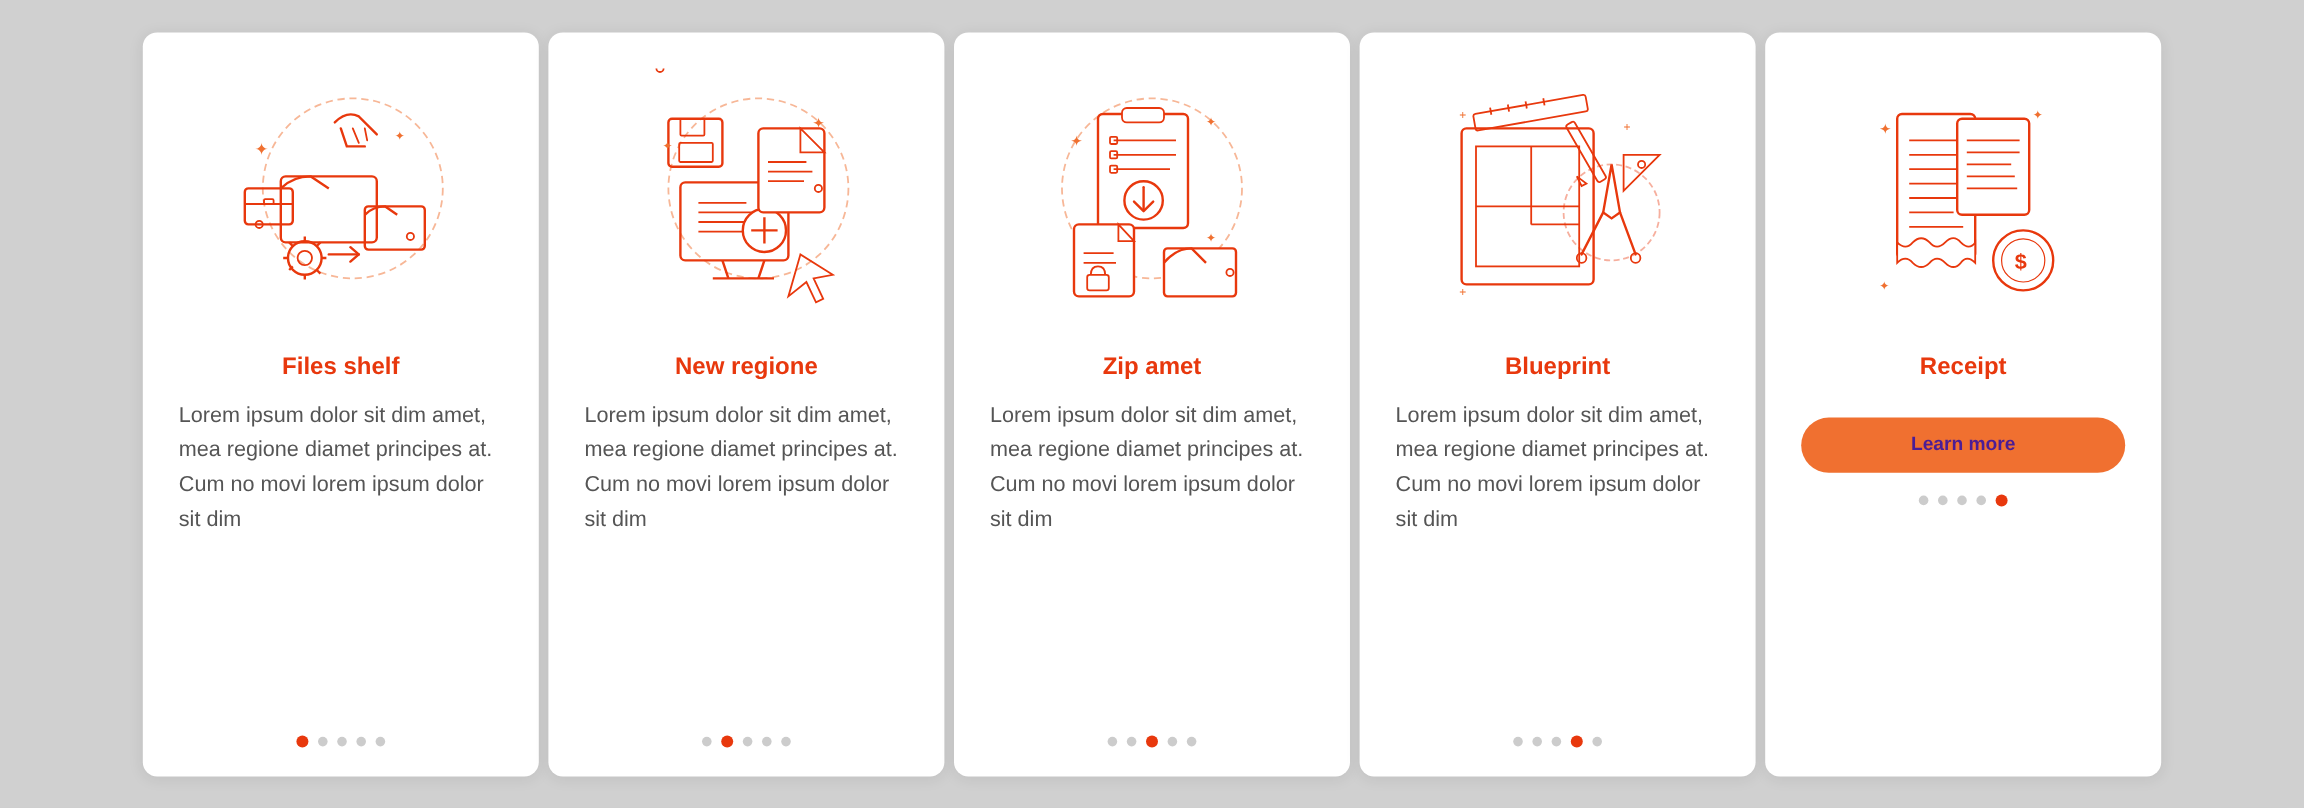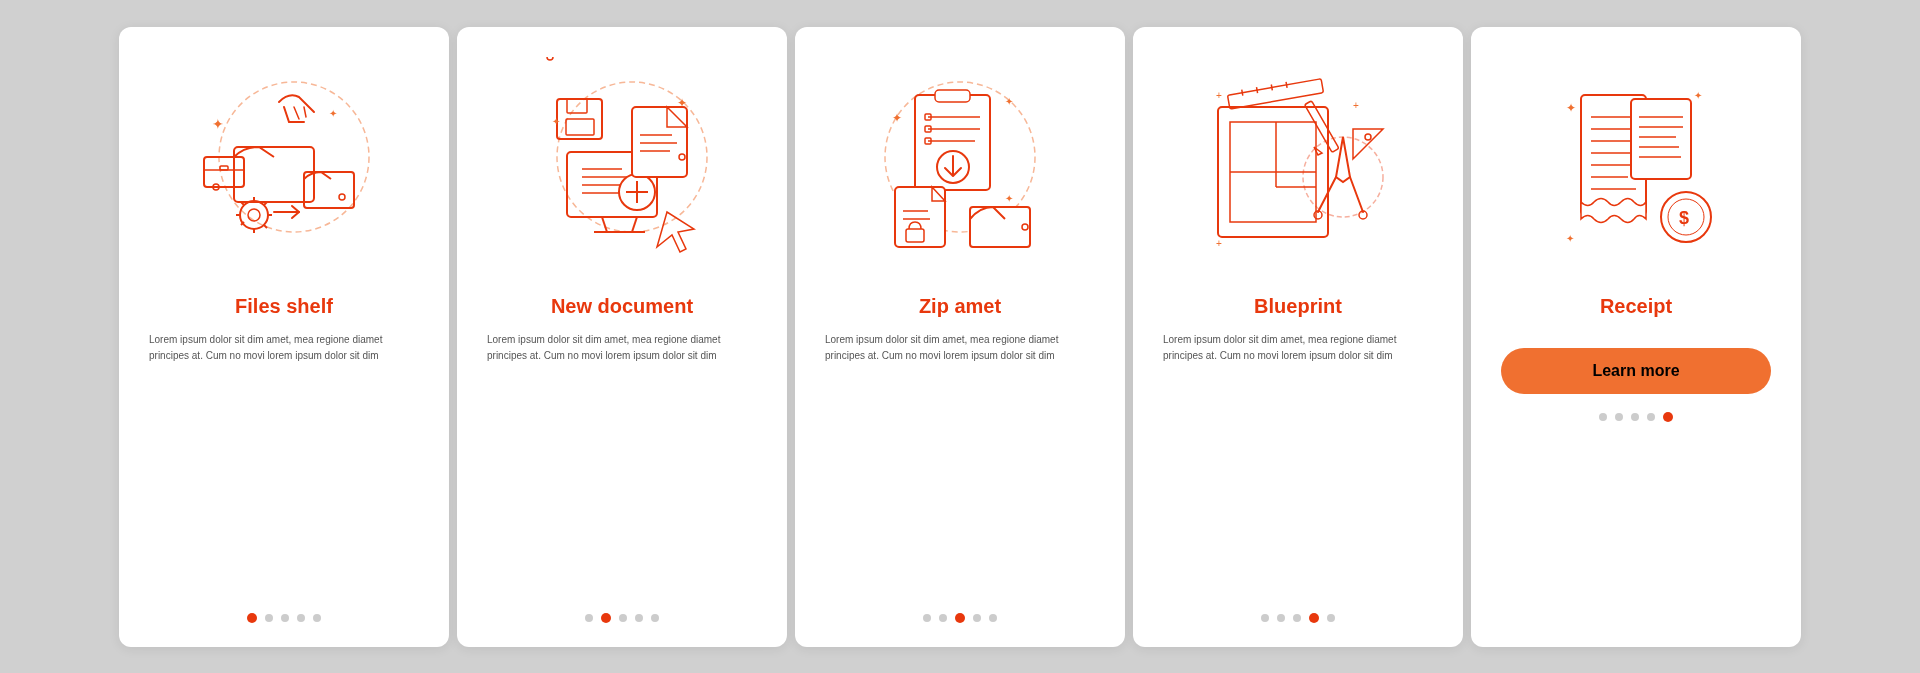--- a/index.html
+++ b/index.html
@@ -50,21 +50,21 @@
     .card-title {
       font-size: 20px;
       font-weight: 700;
       color: #e8380d;
       margin-top: 18px;
       margin-bottom: 14px;
       text-align: center;
     }
 
     .card-body {
-      font-size: 10px;
+      font-size: 18px;
       line-height: 1.6;
       color: #555555;
       text-align: left;
       flex: 1;
     }
 
     .card-dots {
       display: flex;
       gap: 8px;
       align-items: center;
@@ -79,21 +79,21 @@
     }
 
     .dot.active {
       background: #e8380d;
       width: 10px;
       height: 10px;
     }
 
     .learn-more-btn {
       background: #f07030;
-      color: #000000;
+      color: #4c1d95;
       border: none;
       border-radius: 30px;
       padding: 14px 40px;
       font-size: 16px;
       font-weight: 600;
       cursor: pointer;
       margin-top: 16px;
       width: 100%;
     }
 
@@ -188,21 +188,21 @@
         <rect x="54" y="62" width="28" height="16" rx="1" stroke="#e8380d" stroke-width="1.5" fill="none"></rect>
 
         <path d="M155 155 L145 190 L160 178 L168 195 L174 192 L166 175 L182 172 Z" stroke="#e8380d" stroke-width="1.5" fill="none"></path>
 
         <text x="40" y="68" font-size="10" fill="#f07030">✦</text>
         <text x="165" y="50" font-size="12" fill="#f07030">✦</text>
         <circle cx="170" cy="100" r="3" fill="none" stroke="#e8380d" stroke-width="1.5"></circle>
         <circle cx="38" y="140" r="3" fill="none" stroke="#e8380d" stroke-width="1.5"></circle>
       </svg>
     </div>
-    <div class="card-title">New document</div>
+    <div class="card-title">New regione</div>
     <div class="card-body">Lorem ipsum dolor sit dim amet, mea regione diamet principes at. Cum no movi lorem ipsum dolor sit dim</div>
     <div class="card-dots">
       <div class="dot"></div>
       <div class="dot active"></div>
       <div class="dot"></div>
       <div class="dot"></div>
       <div class="dot"></div>
     </div>
   </div>
 

